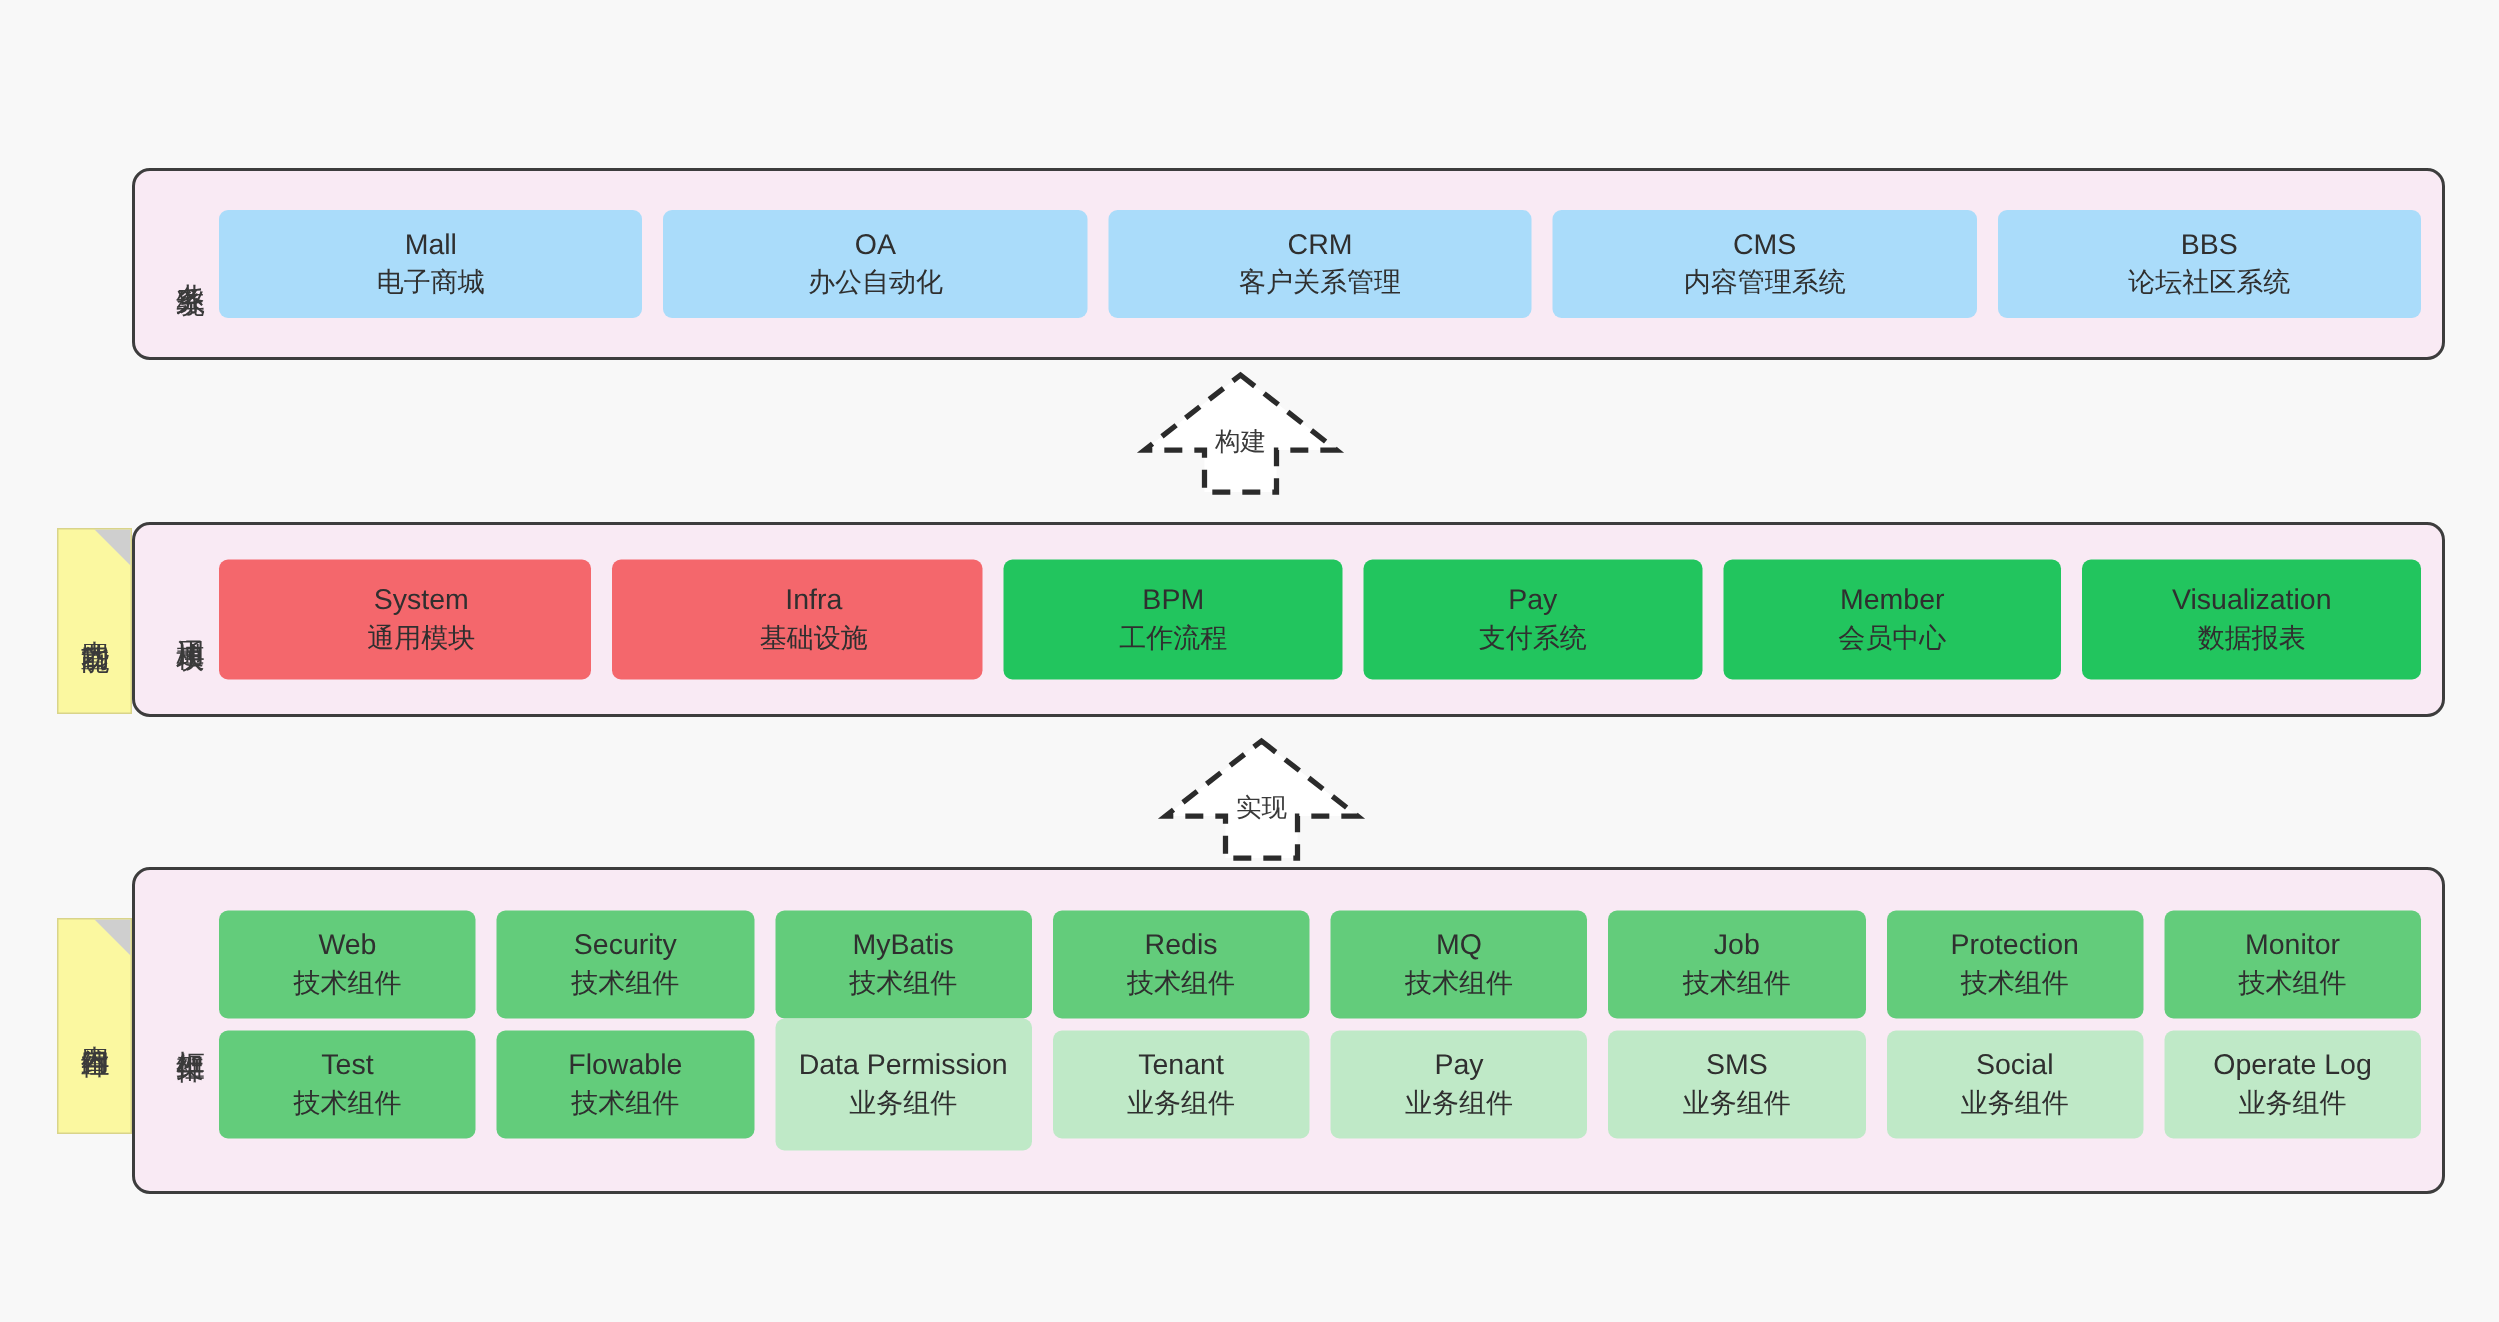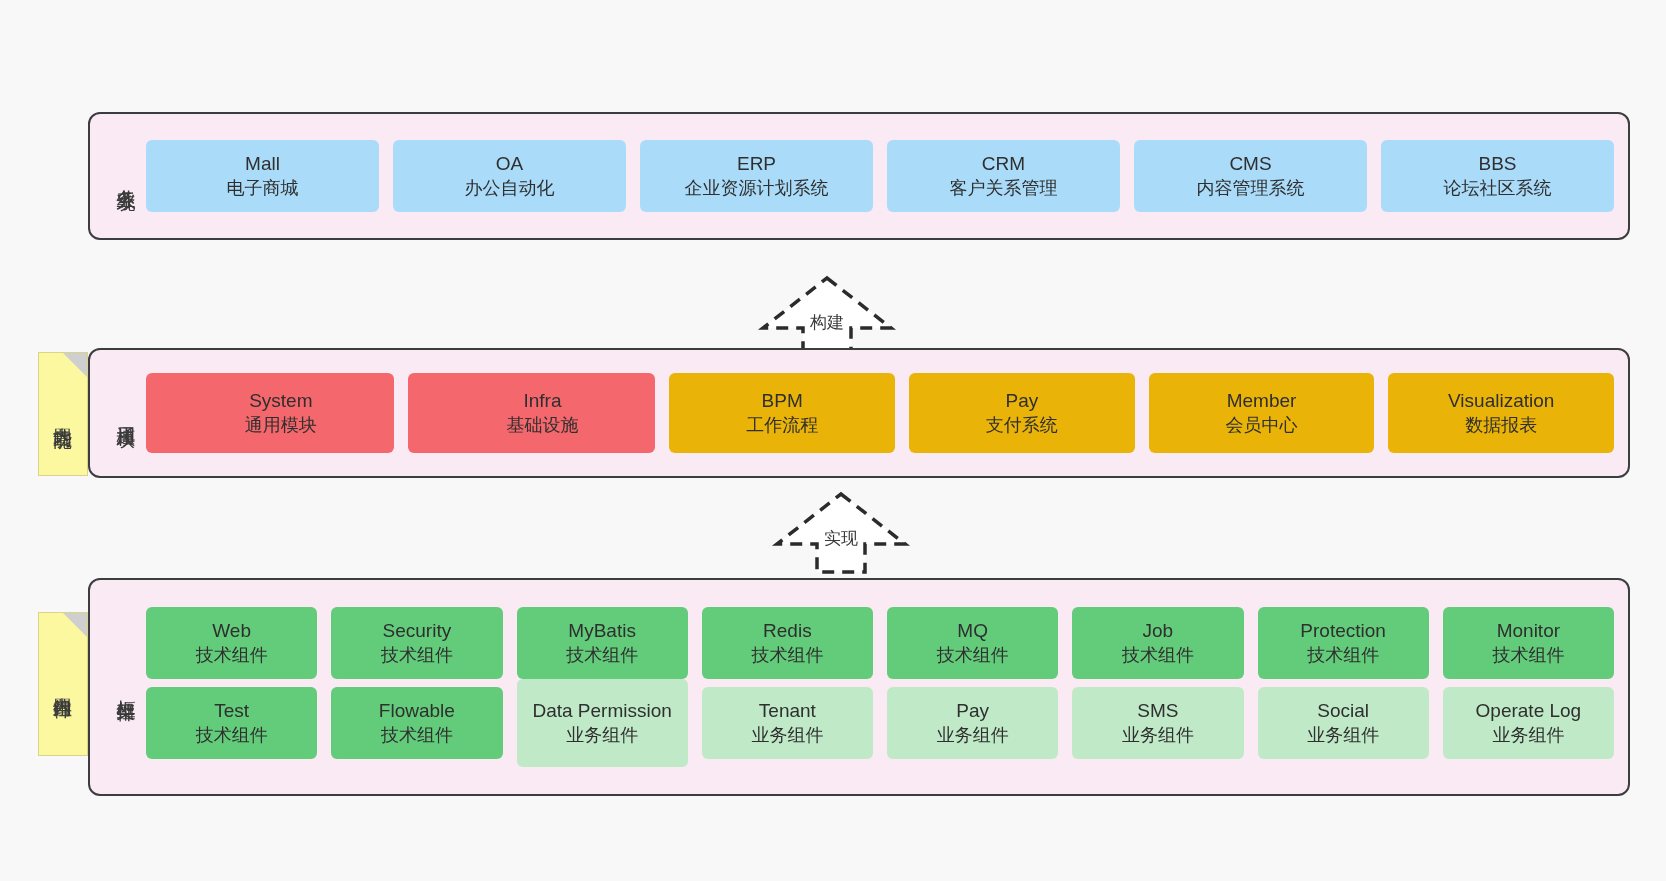--- a/index.html
+++ b/index.html
@@ -105,21 +105,21 @@
     white-space: normal;
   }
   .card .t-cn {
     font-size: 18px;
     line-height: 1.28;
     white-space: nowrap;
   }
 
   .card.biz       { background: #aadcfa; height: 72px; }
   .card.mod-core  { background: #f4676c; height: 80px; padding-left: 28px; }
-  .card.mod-plain { background: #eab308; height: 80px; }
+  .card.mod-plain { background: #22c55e; height: 80px; }
   .card.tech      { background: #63cc7b; height: 72px; }
   .card.bizcomp   { background: #bfe9c7; height: 72px; }
   .card.tall      { height: 88px; }
 
   
   .note {
     position: absolute;
     box-sizing: border-box;
     background: #fbf8a0;
     border: 1px solid #d9d48a;
@@ -176,39 +176,35 @@
     <div class="cards-row">
       <div class="card biz">
         <span class="t-en">Mall</span>
         <span class="t-cn">电子商城</span>
       </div>
       <div class="card biz">
         <span class="t-en">OA</span>
         <span class="t-cn">办公自动化</span>
       </div>
       <div class="card biz">
-        <span class="t-en">ERP</span>
-        <span class="t-cn">企业资源计划系统</span>
-      </div>
-      <div class="card biz">
         <span class="t-en">CRM</span>
         <span class="t-cn">客户关系管理</span>
       </div>
       <div class="card biz">
         <span class="t-en">CMS</span>
         <span class="t-cn">内容管理系统</span>
       </div>
       <div class="card biz">
         <span class="t-en">BBS</span>
         <span class="t-cn">论坛社区系统</span>
       </div>
     </div>
   </div>
 
-  <div class="connector" id="connector-build" style="left:758px; top:274px; width:138px; height:84px;">
+  <div class="connector" id="connector-build" style="left:758px; top:246px; width:138px; height:84px;">
     <svg width="138" height="84" viewBox="0 0 138 84">
       <path d="M 69 4 L 133 54 L 93 54 L 93 82 L 45 82 L 45 54 L 5 54 Z" fill="#ffffff" stroke="#2b2b2b" stroke-width="3.5" stroke-dasharray="12 8" stroke-linejoin="miter"></path>
     </svg>
     <span class="conn-label" style="top:37px;">构建</span>
   </div>
 
   <div class="layer" id="layer-modules" style="left:88px; top:348px; width:1542px; height:130px;">
     <div class="layer-label">通用模块</div>
     <div class="cards-row">
       <div class="card mod-core">

